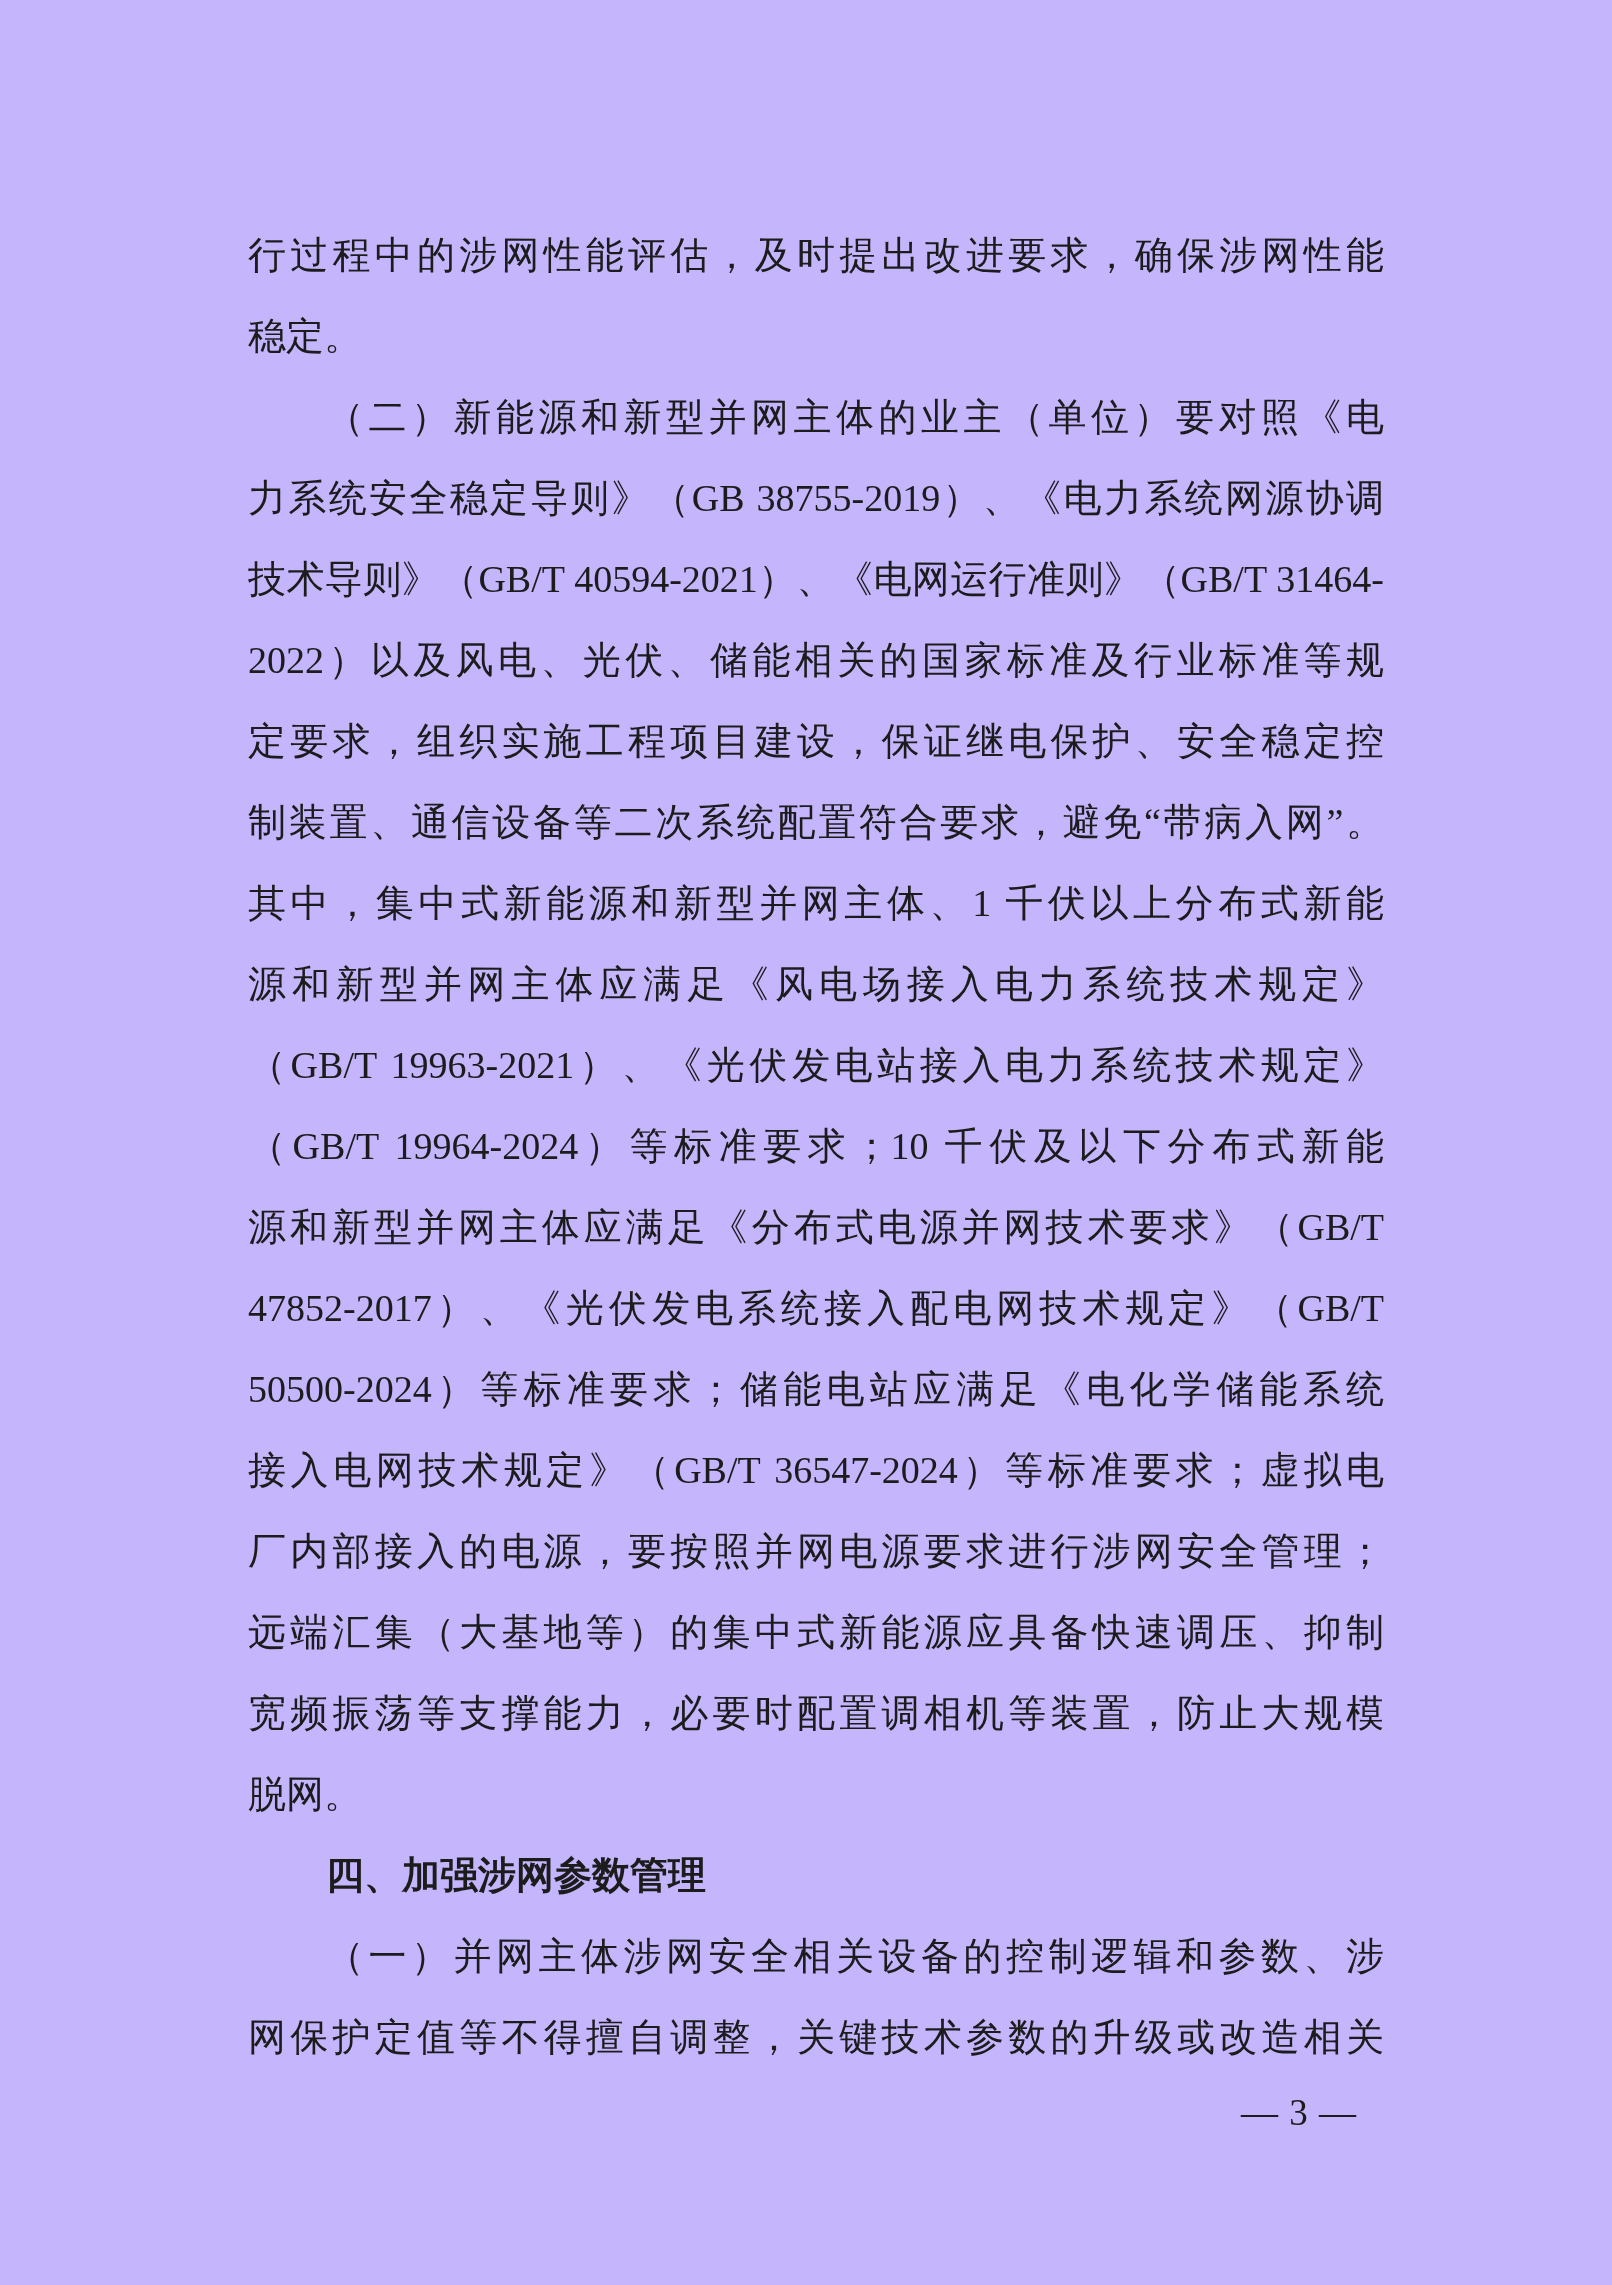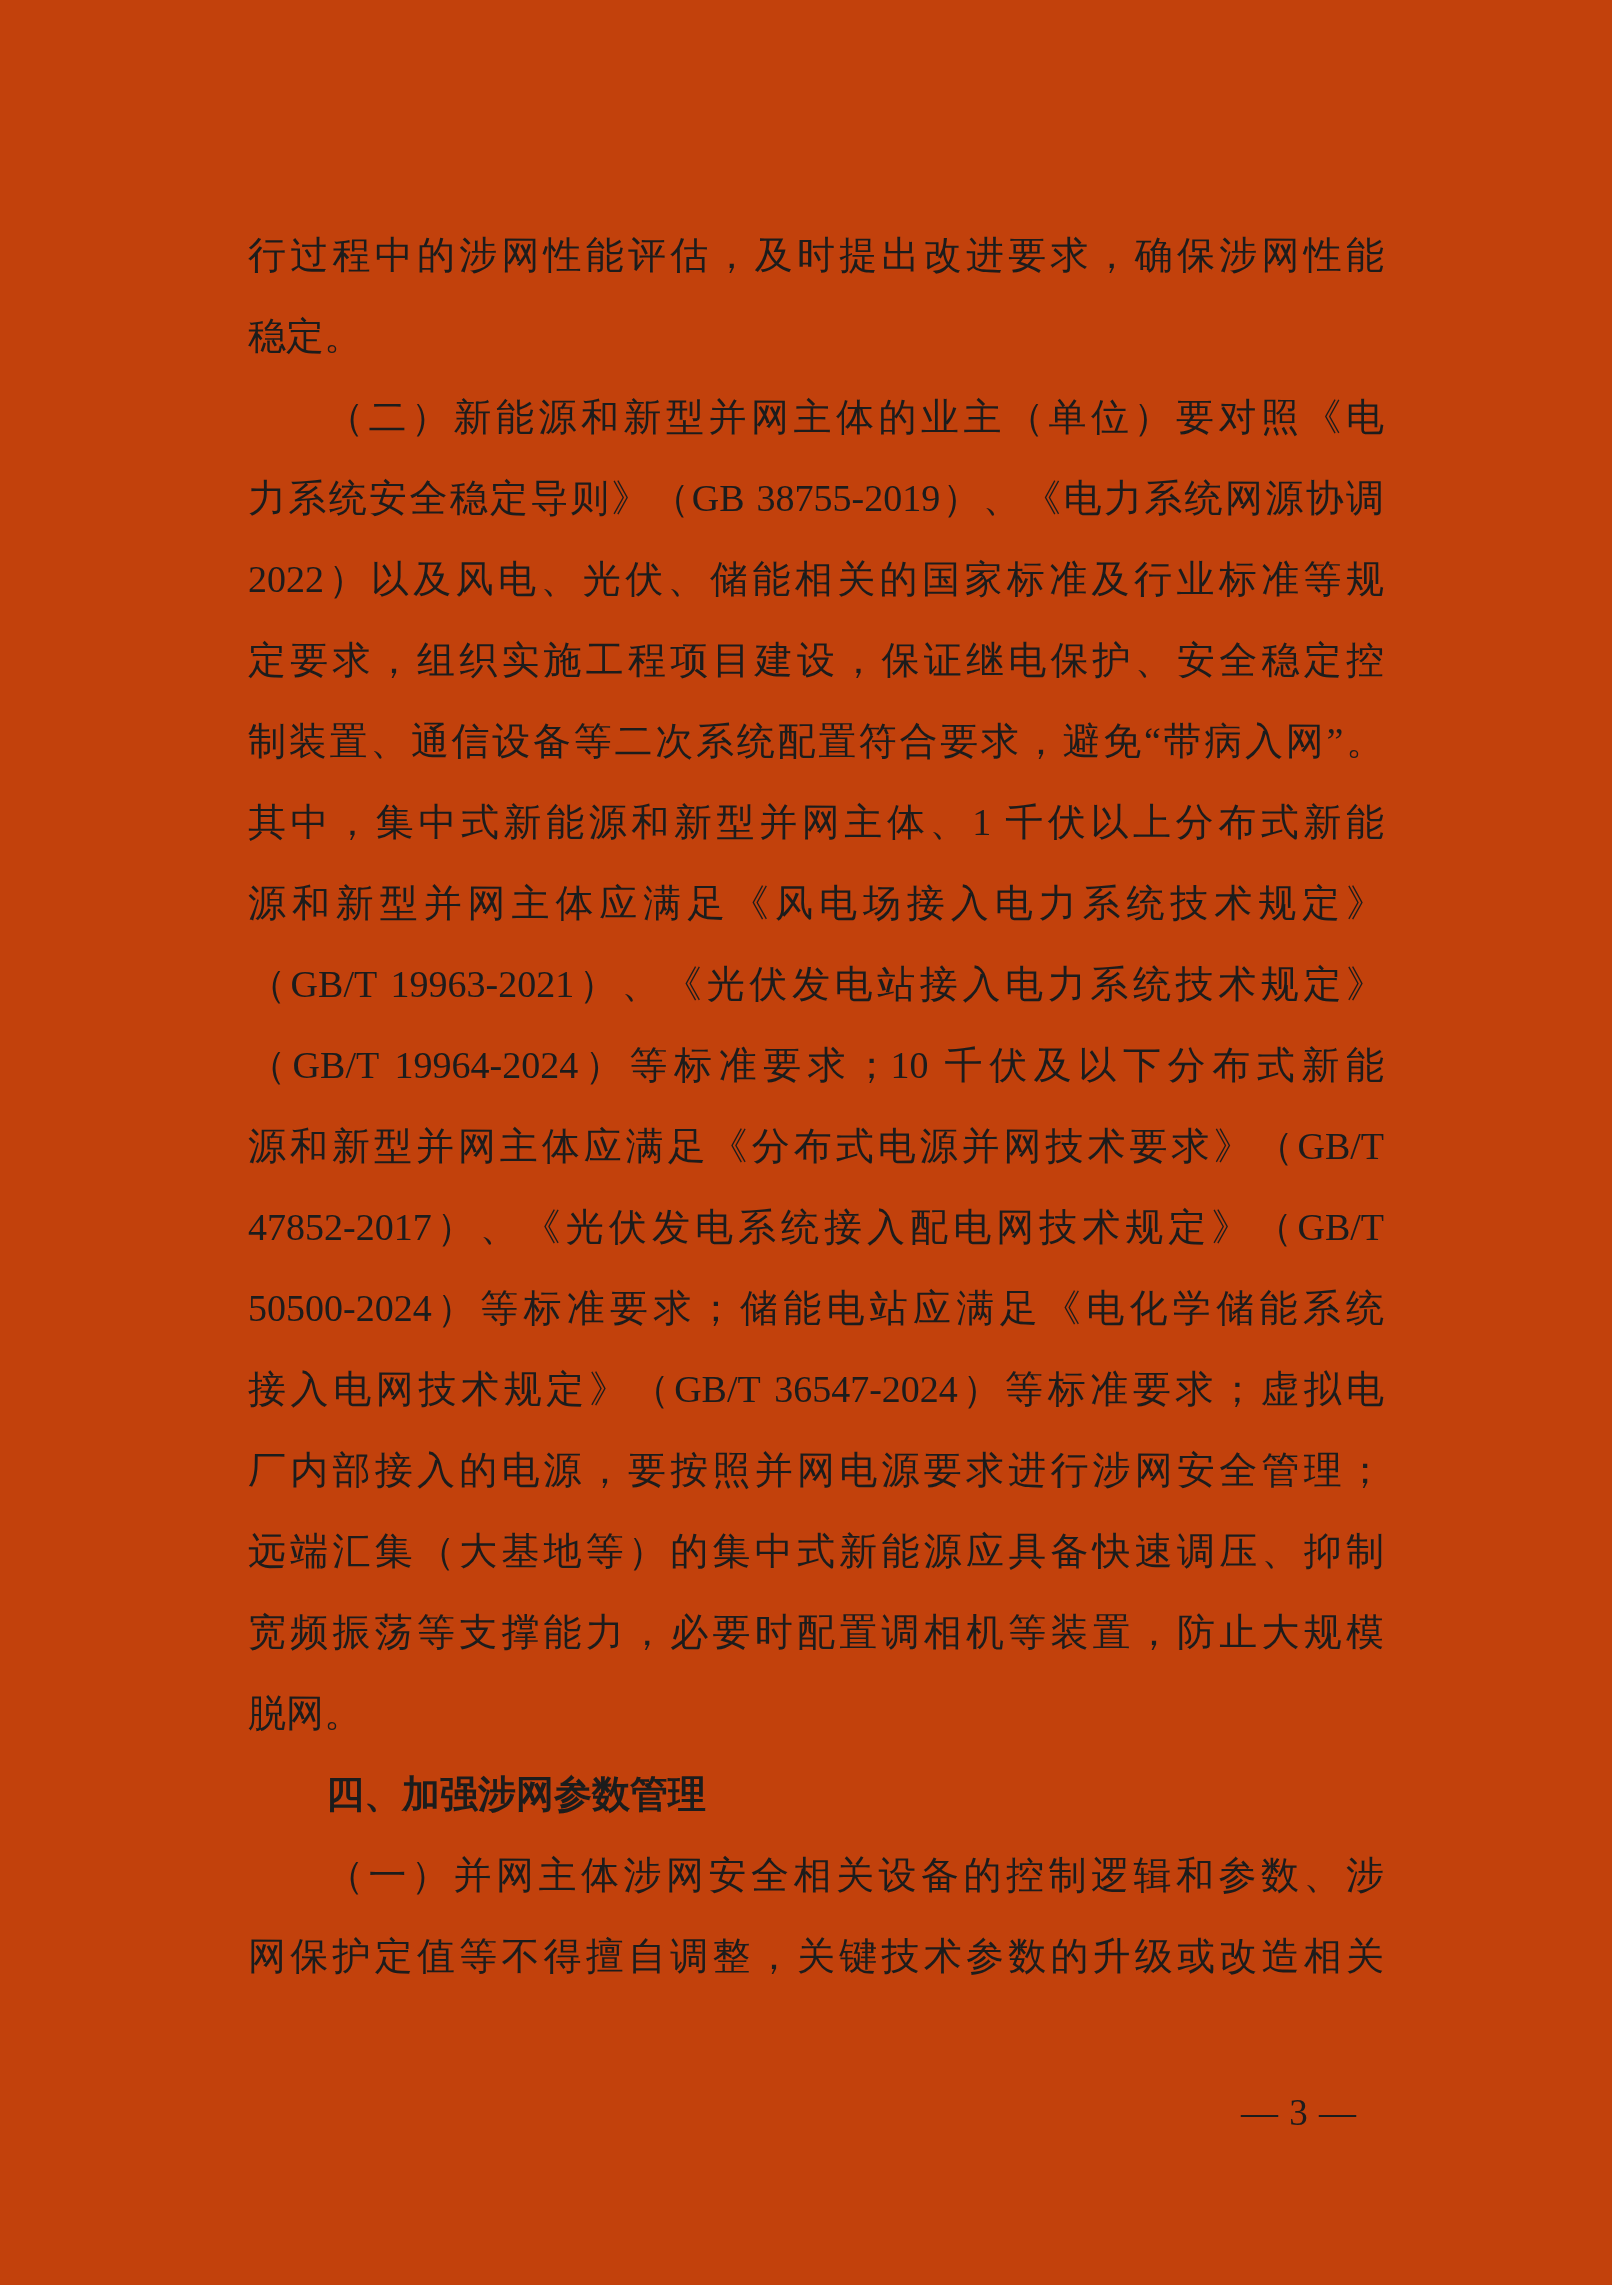--- a/index.html
+++ b/index.html
@@ -4,21 +4,21 @@
 <style>
   html, body {
     margin: 0;
     padding: 0;
     background: #ffffff;
   }
   .page {
     position: relative;
     width: 1612px;
     height: 2286px;
-    background: #c2410c;
+    background: #c4b5fd;
     overflow: hidden;
     font-family: "Liberation Serif", "DejaVu Serif", serif;
     color: #1c1c1c;
   }
   .text-block {
     position: absolute;
     left: 248px;
     top: 215px;
     width: 1136px;
   }
@@ -54,20 +54,21 @@
 </style>
 </head>
 <body>
 
 <div class="page">
   <div class="text-block">
     <div class="line">行过程中的涉网性能评估，及时提出改进要求，确保涉网性能</div>
     <div class="line end">稳定。</div>
     <div class="line indent">（二）新能源和新型并网主体的业主（单位）要对照《电</div>
     <div class="line">力系统安全稳定导则》（GB 38755-2019）、《电力系统网源协调</div>
+    <div class="line">技术导则》（GB/T 40594-2021）、《电网运行准则》（GB/T 31464-</div>
     <div class="line">2022）以及风电、光伏、储能相关的国家标准及行业标准等规</div>
     <div class="line">定要求，组织实施工程项目建设，保证继电保护、安全稳定控</div>
     <div class="line">制装置、通信设备等二次系统配置符合要求，避免“带病入网”。</div>
     <div class="line">其中，集中式新能源和新型并网主体、1 千伏以上分布式新能</div>
     <div class="line">源和新型并网主体应满足《风电场接入电力系统技术规定》</div>
     <div class="line">（GB/T 19963-2021）、《光伏发电站接入电力系统技术规定》</div>
     <div class="line">（GB/T 19964-2024）等标准要求；10 千伏及以下分布式新能</div>
     <div class="line">源和新型并网主体应满足《分布式电源并网技术要求》（GB/T</div>
     <div class="line">47852-2017）、《光伏发电系统接入配电网技术规定》（GB/T</div>
     <div class="line">50500-2024）等标准要求；储能电站应满足《电化学储能系统</div>

